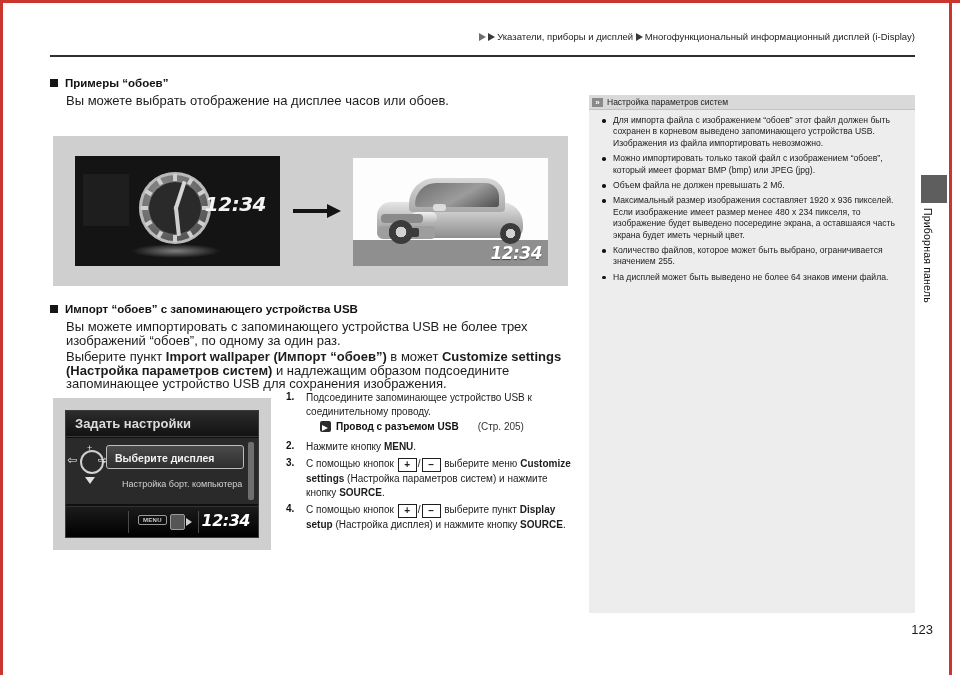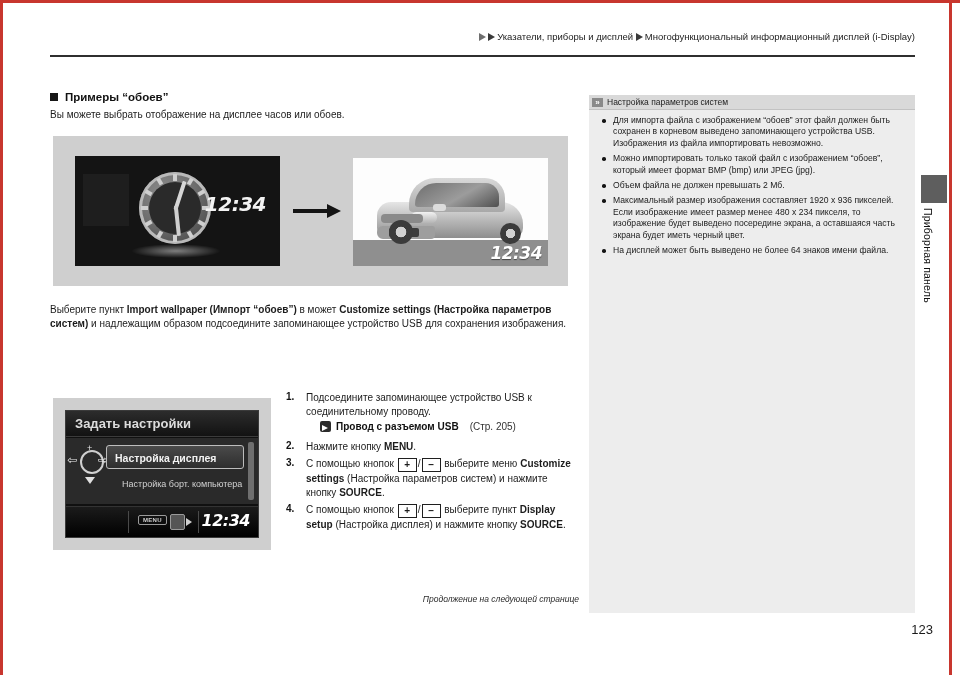--- a/index.html
+++ b/index.html
@@ -42,32 +42,32 @@
     position:absolute;left:918px;top:172px;width:26px;height:28px;background:#5e5e5e;
   }
   .side-tab-label{
     position:absolute;left:915px;top:205px;width:16px;height:130px;
     font-size:10.5px;color:#111;
     writing-mode:vertical-rl;text-orientation:mixed;
     letter-spacing:.2px;
   }
 
   
-  .col-left{position:absolute;left:47px;top:88px;width:520px;}
+  .col-left{position:absolute;left:47px;top:74px;width:520px;}
 
   h2.sec{
     font-size:11.5px;font-weight:bold;margin:0 0 5px 0;color:#111;
     display:flex;align-items:center;
   }
   h2.sec .sq{
     display:inline-block;width:8px;height:8px;background:#161616;
     margin-right:7px;flex:0 0 auto;
   }
   p.body{
-    font-size:10px;line-height:13.5px;margin:0 0 3px 0;color:#1c1c1c;
+    font-size:13px;line-height:13.5px;margin:0 0 3px 16px;color:#1c1c1c;
   }
   p.body b{font-weight:bold;}
 
   
   .fig-wall{
     position:absolute;left:50px;top:133px;width:515px;height:150px;
     background:#cfcfcf;
   }
   .screen-clock{
     position:absolute;left:22px;top:20px;width:205px;height:110px;
@@ -251,21 +251,21 @@
   }
   .link-icon{
     display:inline-block;width:11px;height:11px;background:#2b2b2b;border-radius:2px;
     margin-right:5px;position:relative;flex:0 0 auto;
   }
   .link-icon:after{
     content:"";position:absolute;left:2px;top:3.5px;width:0;height:0;
     border-left:6px solid #fff;border-top:3px solid transparent;border-bottom:3px solid transparent;
   }
   .link-line .lt{font-weight:bold;color:#111;}
-  .link-line .pg{color:#333;font-weight:normal;margin-left:11px;}
+  .link-line .pg{color:#333;font-weight:normal;margin-left:19px;}
   .key{
     display:inline-block;min-width:13px;padding:0 2px;border:1.3px solid #1f1f1f;
     text-align:center;font-size:10px;font-weight:bold;line-height:12px;
     margin:0 1px;vertical-align:-1px;background:#fff;
   }
 
   
   .contnote{
     position:absolute;left:300px;top:591px;width:276px;text-align:right;
     font-size:8.5px;font-style:italic;color:#2a2a2a;
@@ -364,36 +364,41 @@
         <div class="bumper"></div>
         <div class="plate"></div>
         <div class="wheel front"></div>
         <div class="wheel rear"></div>
       </div>
       <div class="car-time">12:34</div>
     </div>
   </div>
 
   <div class="sec2">
+    <h2 class="sec">
+      <span class="sq"></span>
+      <span>Импорт “обоев” с запоминающего устройства USB</span>
+    </h2>
+    <p class="body">Вы можете импортировать с запоминающего устройства USB не более трех изображений “обоев”, по одному за один раз.</p>
     <p class="body"><span>Выберите пункт </span><b>Import wallpaper (Импорт “обоев”)</b><span> в может </span><b>Customize settings (Настройка параметров систем)</b><span> и надлежащим образом подсоедините запоминающее устройство USB для сохранения изображения.</span></p>
   </div>
 
   <div class="fig-menu">
     <div class="mscr">
       <div class="title">Задать настройки</div>
       <div class="listarea">
         <div class="dpad">
           <div class="ring"></div>
           <div class="plus">+</div>
           <div class="minus">–</div>
           <div class="back">⇦</div>
           <div class="fwd">⇨</div>
           <div class="down"></div>
         </div>
-        <div class="row-sel">Настройка дисплея</div>
+        <div class="row-sel">Выберите дисплея</div>
         <div class="row2">Настройка борт. компьютера</div>
         <div class="scrollbar"></div>
       </div>
       <div class="botbar">
         <div class="div1"></div>
         <div class="menu-chip">MENU</div>
         <div class="usb-chip"></div>
         <div class="usb-arrow"></div>
         <div class="div2"></div>
         <div class="time">12:34</div>
@@ -424,31 +429,31 @@
       <div class="num">3.</div>
       <div class="txt"><span>С помощью кнопок </span><span class="key">+</span><span>/</span><span class="key">–</span><span> выберите меню </span><b>Customize settings</b><span> (Настройка параметров систем) и нажмите кнопку </span><b>SOURCE</b><span>.</span></div>
     </div>
 
     <div class="step">
       <div class="num">4.</div>
       <div class="txt"><span>С помощью кнопок </span><span class="key">+</span><span>/</span><span class="key">–</span><span> выберите пункт </span><b>Display setup</b><span> (Настройка дисплея) и нажмите кнопку </span><b>SOURCE</b><span>.</span></div>
     </div>
   </div>
 
-  <div class="contnote">Продолжение на следующей странице</div>
 
   <div class="col-right">
     <div class="cr-head">
       <span class="chev">»</span>
       <span class="ttl">Настройка параметров систем</span>
     </div>
     <ul class="cr-list">
       <li>Для импорта файла с изображением “обоев” этот файл должен быть сохранен в корневом выведено запоминающего устройства USB. Изображения из файла импортировать невозможно.</li>
       <li>Можно импортировать только такой файл с изображением “обоев”, который имеет формат BMP (bmp) или JPEG (jpg).</li>
       <li>Объем файла не должен превышать 2 Мб.</li>
       <li>Максимальный размер изображения составляет 1920 x 936 пикселей. Если изображение имеет размер менее 480 x 234 пикселя, то изображение будет выведено посередине экрана, а оставшаяся часть экрана будет иметь черный цвет.</li>
+      <li>Количество файлов, которое может быть выбрано, ограничивается значением 255.</li>
       <li>На дисплей может быть выведено не более 64 знаков имени файла.</li>
     </ul>
   </div>
 
   <div class="pageno">123</div>
 
 </div>
 
 </body></html>

